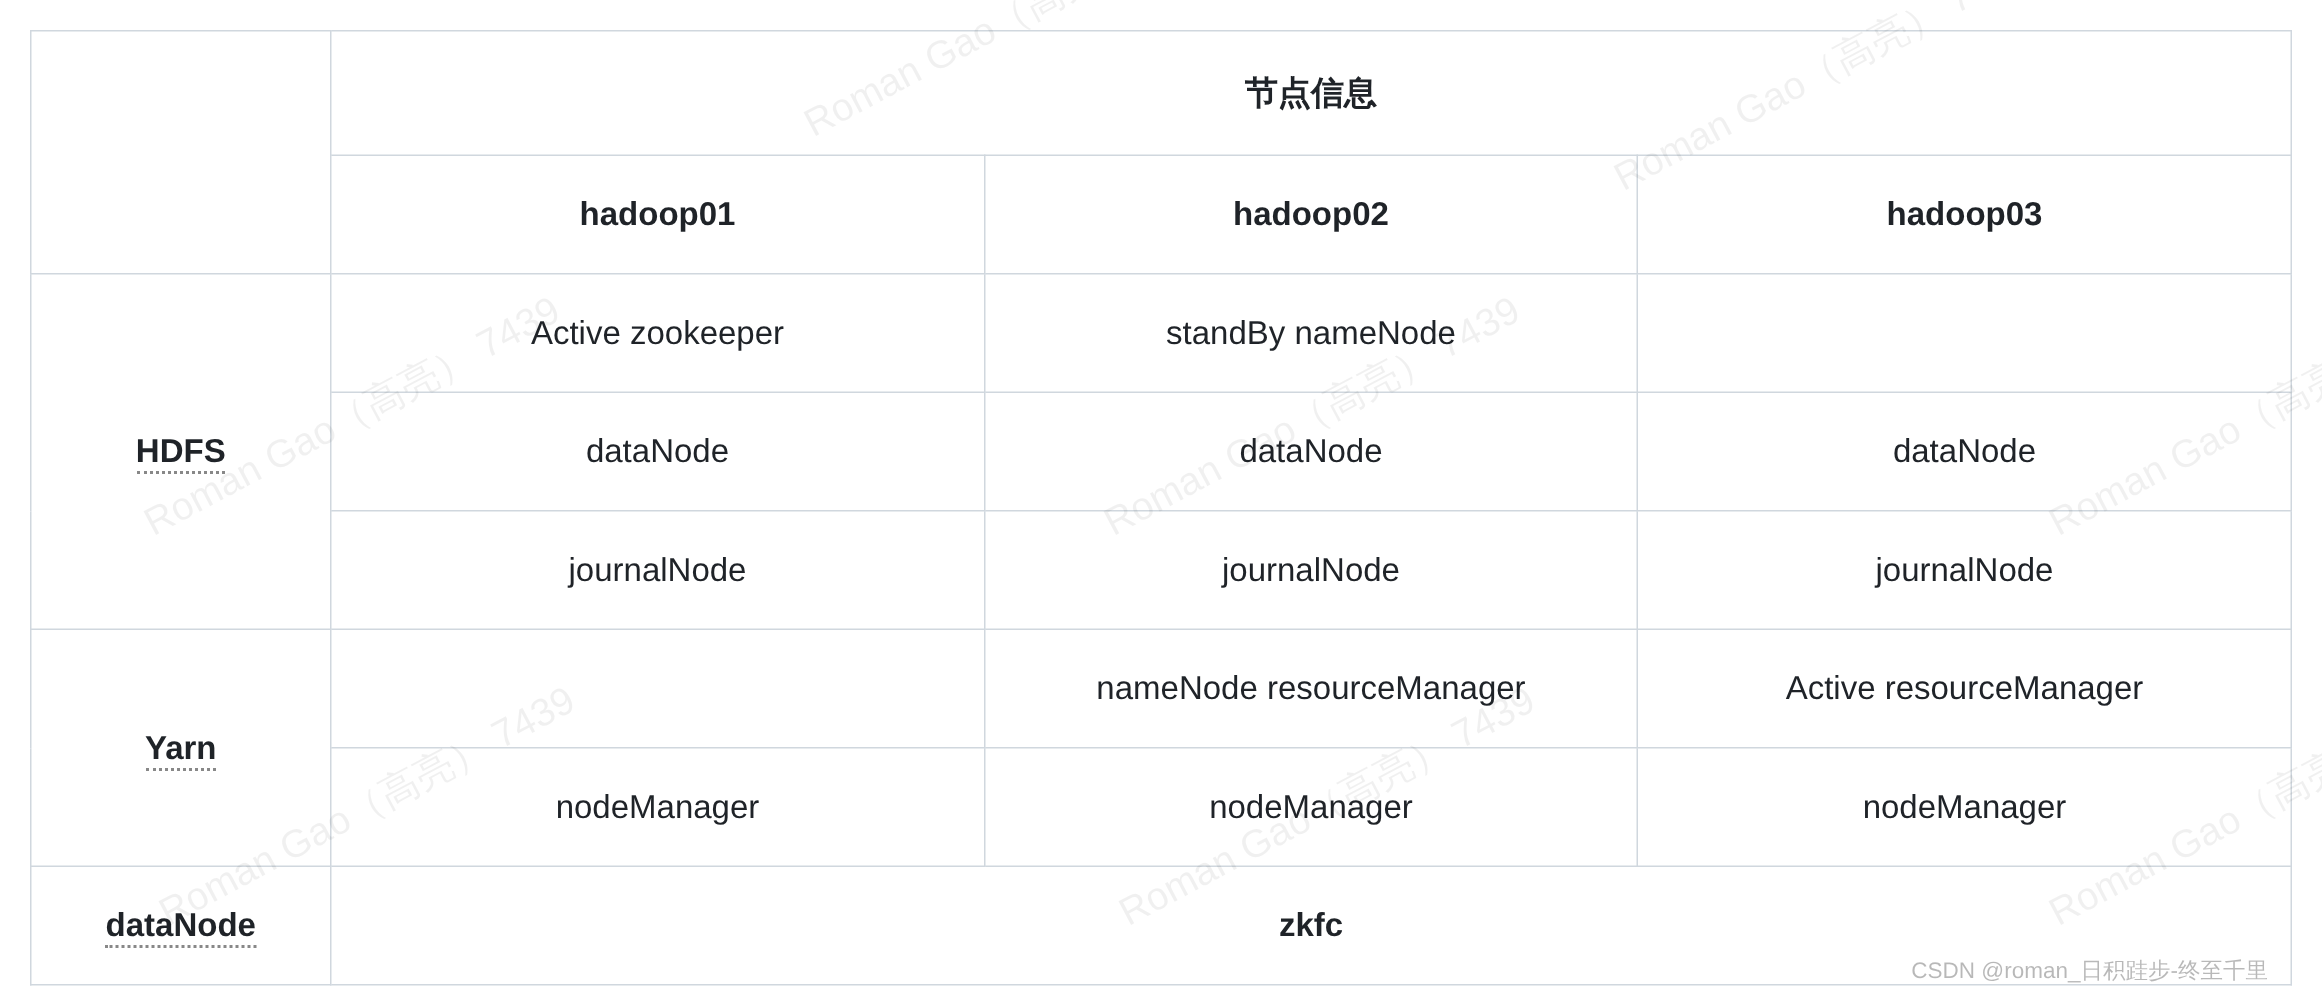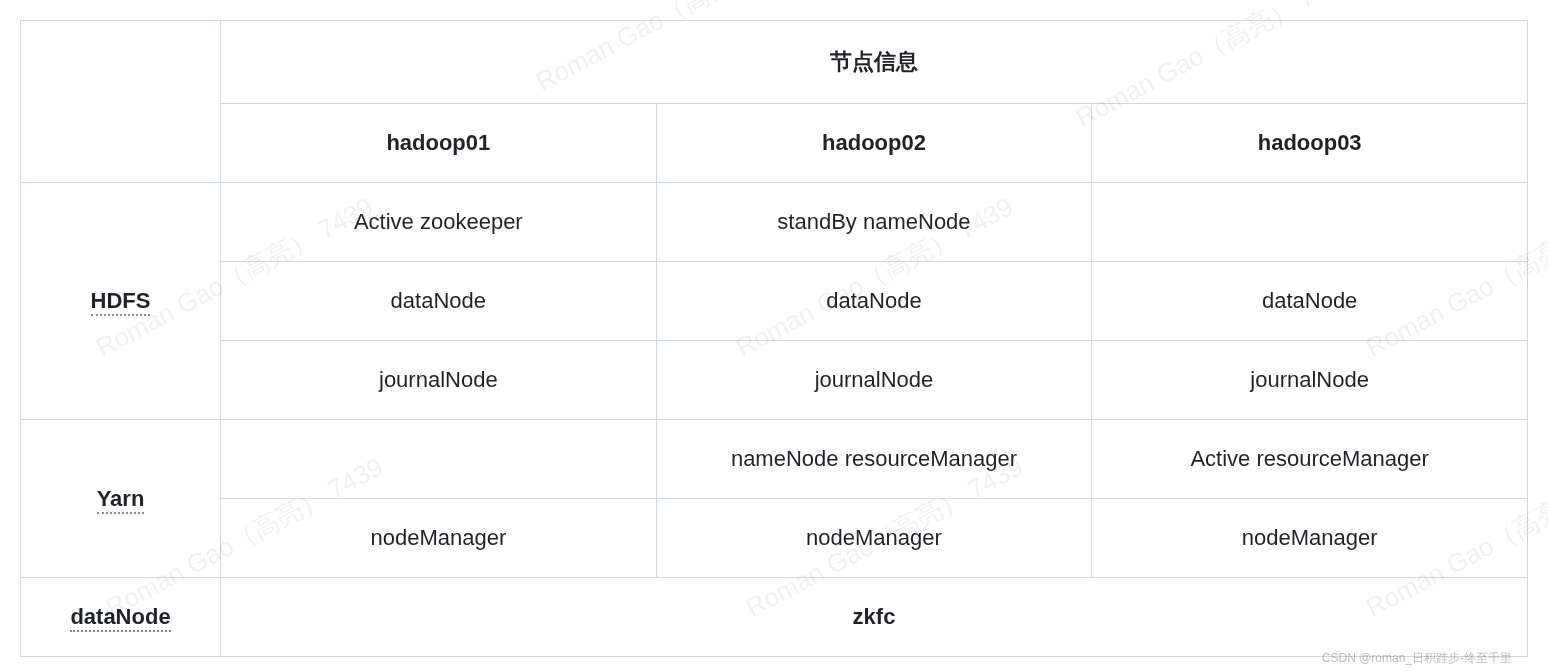--- a/index.html
+++ b/index.html
@@ -41,22 +41,22 @@
     color: rgba(0,0,0,0.06);
     font-size: 26px;
     transform: rotate(-28deg);
     white-space: nowrap;
     pointer-events: none;
     user-select: none;
   }
   .attribution {
     position: absolute;
     right: 36px;
-    bottom: 10px;
-    font-size: 12px;
+    bottom: 20px;
+    font-size: 15px;
     color: rgba(0,0,0,0.28);
   }
 </style>
 </head>
 <body>
 
 <table>
   <colgroup>
     <col class="c0">
       <col>

